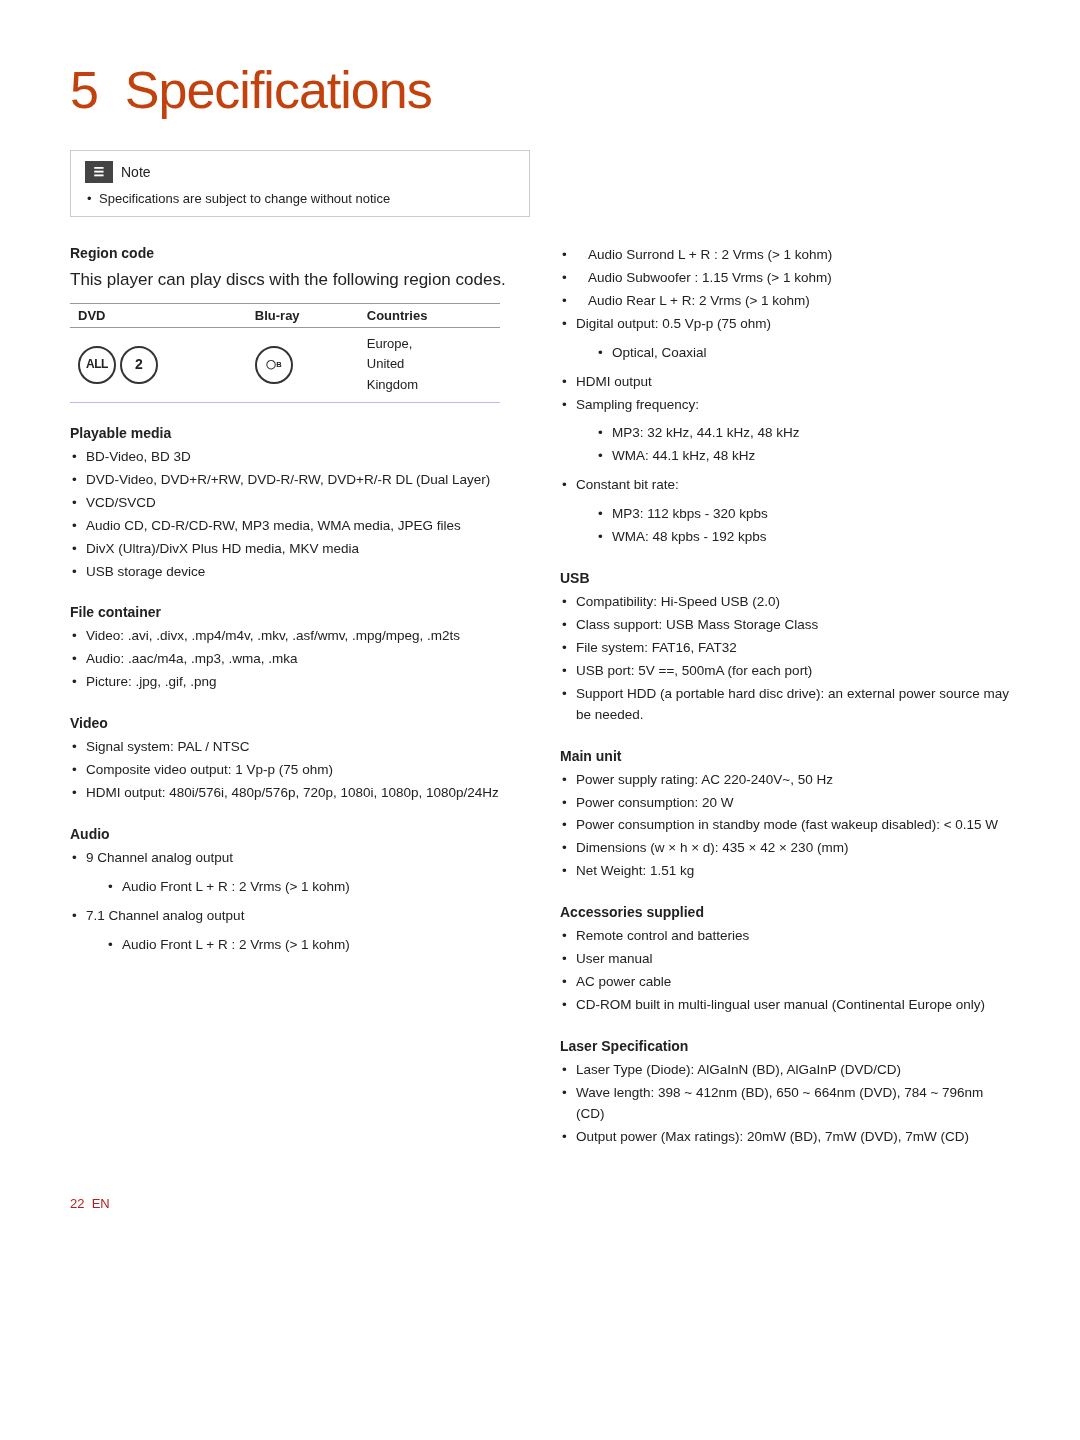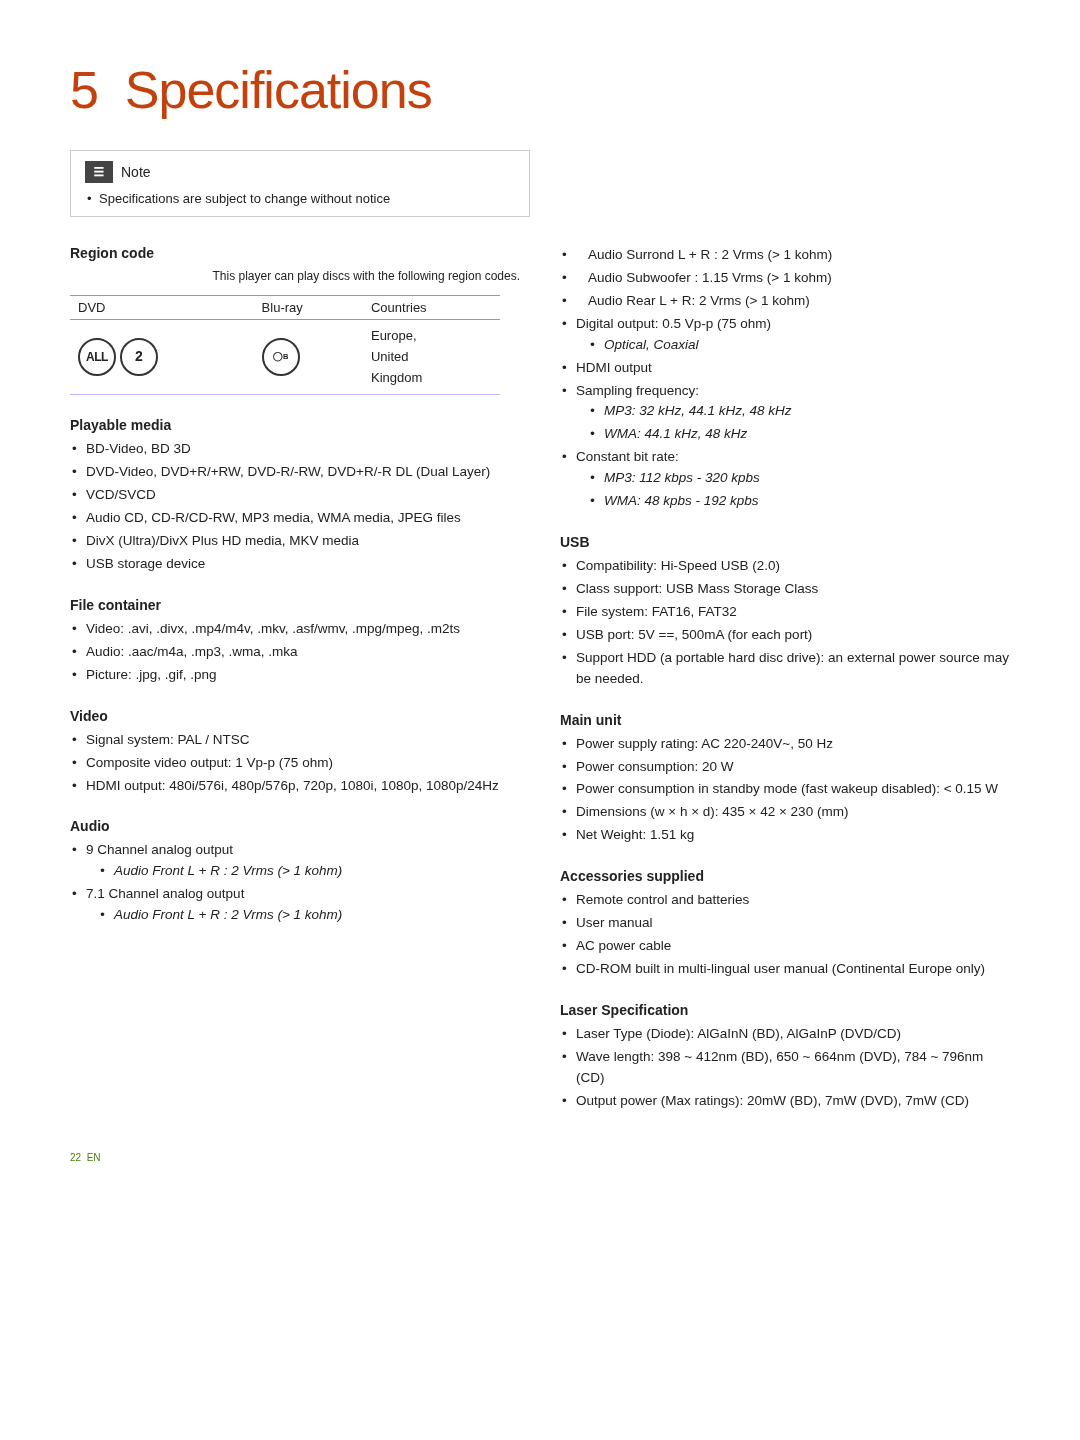--- a/index.html
+++ b/index.html
@@ -72,36 +72,35 @@
 
     .section-title {
       font-weight: bold;
       font-size: 14px;
       margin-bottom: 6px;
       margin-top: 22px;
     }
     .section-title:first-child { margin-top: 0; }
 
     p.section-desc {
-      font-size: 12px;
+      font-size: 17px;
       margin-bottom: 10px;
       line-height: 1.5;
-      text-align: right;
     }
 
     .region-table {
       width: 100%;
       border-collapse: collapse;
       margin-bottom: 20px;
       max-width: 430px;
     }
     .region-table th {
       border-top: 1px solid #999;
       border-bottom: 1px solid #999;
-      font-weight: normal;
+      font-weight: bold;
       font-size: 13px;
       padding: 4px 8px;
       text-align: left;
     }
     .region-table td {
       border-bottom: 1px solid #c4b5fd;
       padding: 6px 8px;
       vertical-align: middle;
     }
     .region-discs {
@@ -152,37 +151,36 @@
       margin-bottom: 2px;
     }
     ul.spec-list li::before {
       content: '•';
       position: absolute;
       left: 2px;
     }
     ul.spec-list li ul {
       list-style: none;
       padding: 0;
-      margin: 0;
-      font-style: italic;
+      margin: 8px;
     }
     ul.spec-list li ul li {
       font-size: 13.5px;
       padding-left: 28px;
     }
     ul.spec-list li ul li::before {
       content: '•';
       position: absolute;
       left: 14px;
     }
 
     .page-footer {
-      margin-top: 32px;
-      font-size: 10px;
-      color: #4d7c0f;
+      margin-top: 40px;
+      font-size: 13px;
+      color: #b91c1c;
     }
   </style>
 <style>
   .spec-list li ul li::before { content: '•'; position: absolute; left: 14px; }
   ul.spec-list > li > ul > li { padding-left: 28px; position: relative; }
 </style></head>
 <body>
 
 <h1 class="chapter-title">
   <span>5</span>&nbsp;&nbsp;<span>Specifications</span>

